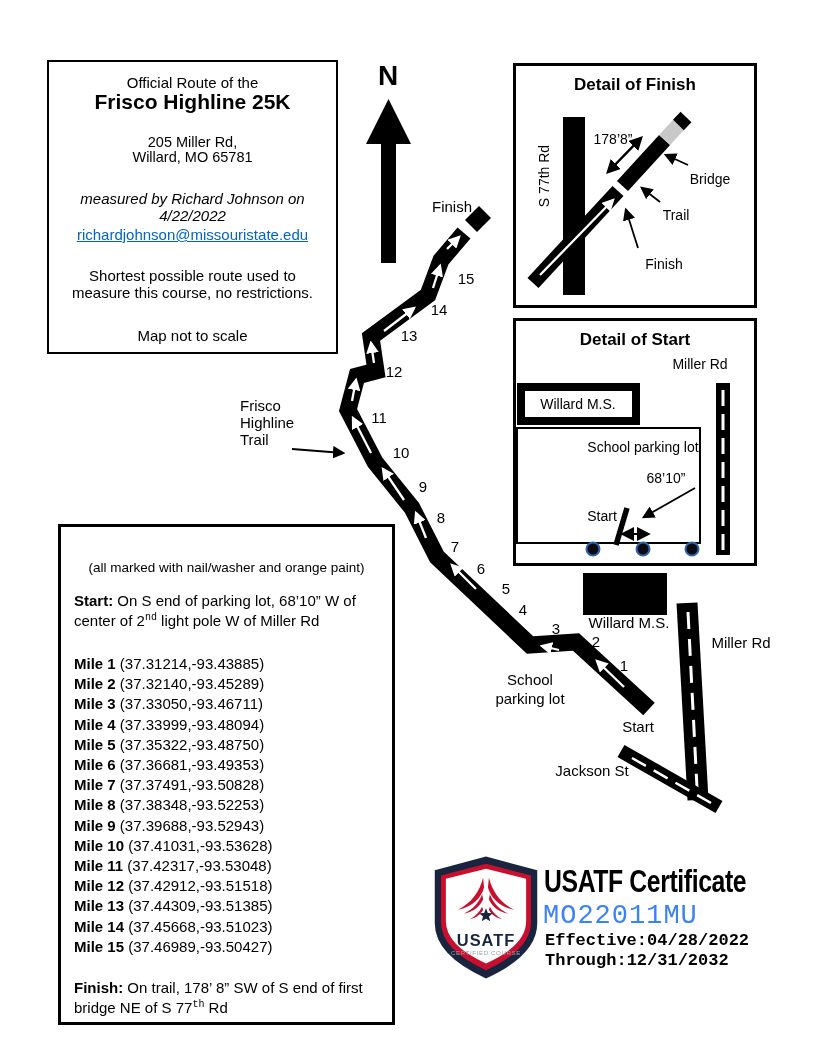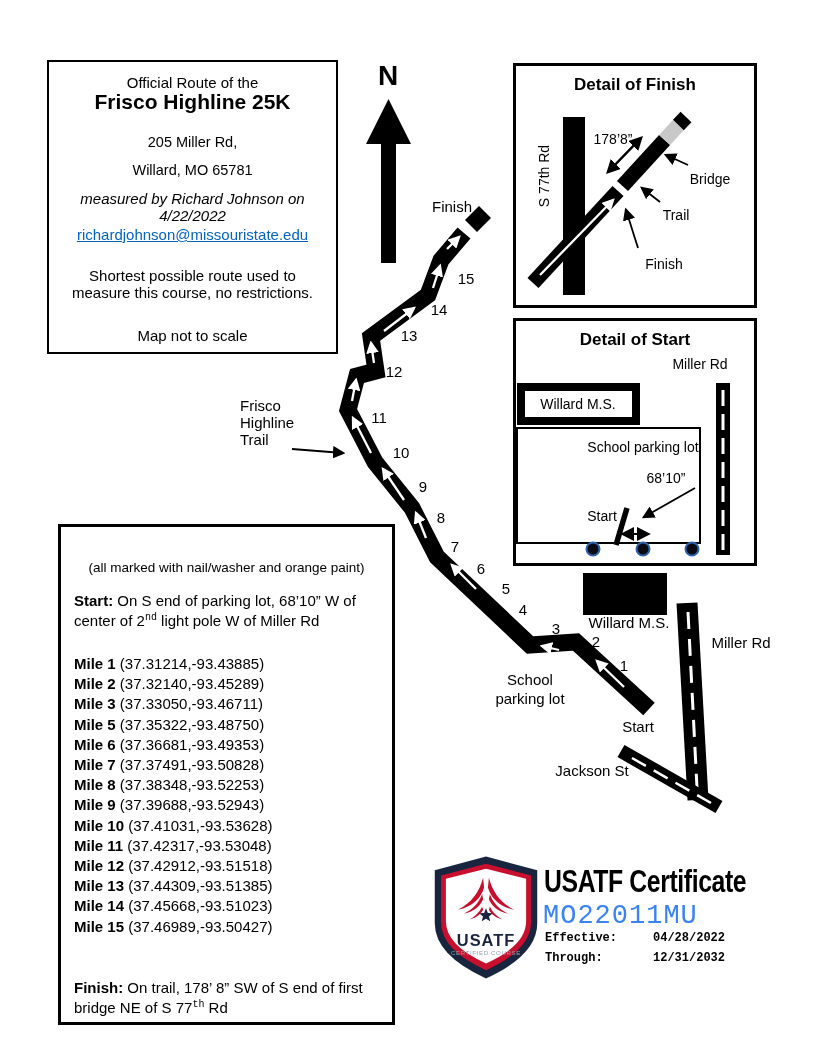--- a/index.html
+++ b/index.html
@@ -35,21 +35,21 @@
   .pt-row b{font-weight:bold;}
   sup{font-size:10px;vertical-align:super;line-height:0;font-family:Liberation Mono, monospace;}
   
   .mile-marker{position:absolute;z-index:3;font-size:15px;transform:translate(-50%,-50%);}
   
   .cert-title{left:544px;top:864px;font-size:31px;font-weight:800;letter-spacing:-0.5px;
               transform:scaleX(0.8);transform-origin:left top;z-index:2;}
   .cert-number{left:543px;top:901px;font-family:"Liberation Mono",monospace;font-size:27px;
                color:#3b82f6;letter-spacing:1px;z-index:2;}
   .cert-row{position:absolute;left:545px;width:180px;display:flex;z-index:2;
-            font-family:"Liberation Mono",monospace;font-size:12px;font-weight:bold;}
+            font-family:"Liberation Mono",monospace;font-size:17px;font-weight:bold;}
   .cert-row .val{margin-left:auto;}
   .cert-eff{top:931px;}
   .cert-thr{top:951px;}
 </style>
 </head>
 <body>
 
 <div class="page">
 
   <svg class="map-svg" width="816" height="1056" viewBox="0 0 816 1056">
@@ -150,21 +150,21 @@
 
       <span class="mile-marker" style="left: 439px; top: 309px;">14</span>
 
       <span class="mile-marker" style="left: 466px; top: 278px;">15</span>
     </div>
 
   <div class="box info-box">
     <div class="row" style="top:12px;">Official Route of the</div>
     <div class="row info-title" style="top:28px;">Frisco Highline 25K</div>
     <div class="row" style="top:72px;font-size:14.5px;">205 Miller Rd,</div>
-    <div class="row" style="top:87px;font-size:14.5px;margin-top:13px;">Willard, MO 65781</div>
+    <div class="row" style="top:87px;font-size:14.5px;">Willard, MO 65781</div>
     <div class="row em" style="top:128px;">measured by Richard Johnson on</div>
     <div class="row em" style="top:145px;">4/22/2022</div>
     <div class="row" style="top:164px;">
       <a class="email" href="#">richardjohnson@missouristate.edu</a>
     </div>
     <div class="row" style="top:205px;">Shortest possible route used to</div>
     <div class="row" style="top:222px;">measure this course, no restrictions.</div>
     <div class="row" style="top:265px;">Map not to scale</div>
   </div>
 
@@ -230,20 +230,21 @@
       <div><span>center of 2</span><sup>nd</sup><span> light pole W of Miller Rd</span></div>
     </div>
     <div class="pt-block pt-miles">
 
         <div class="pt-row"><b>Mile 1</b><span> (37.31214,-93.43885)</span></div>
 
         <div class="pt-row"><b>Mile 2</b><span> (37.32140,-93.45289)</span></div>
 
         <div class="pt-row"><b>Mile 3</b><span> (37.33050,-93.46711)</span></div>
 
+        <div class="pt-row"><b>Mile 4</b><span> (37.33999,-93.48094)</span></div>
 
         <div class="pt-row"><b>Mile 5</b><span> (37.35322,-93.48750)</span></div>
 
         <div class="pt-row"><b>Mile 6</b><span> (37.36681,-93.49353)</span></div>
 
         <div class="pt-row"><b>Mile 7</b><span> (37.37491,-93.50828)</span></div>
 
         <div class="pt-row"><b>Mile 8</b><span> (37.38348,-93.52253)</span></div>
 
         <div class="pt-row"><b>Mile 9</b><span> (37.39688,-93.52943)</span></div>

